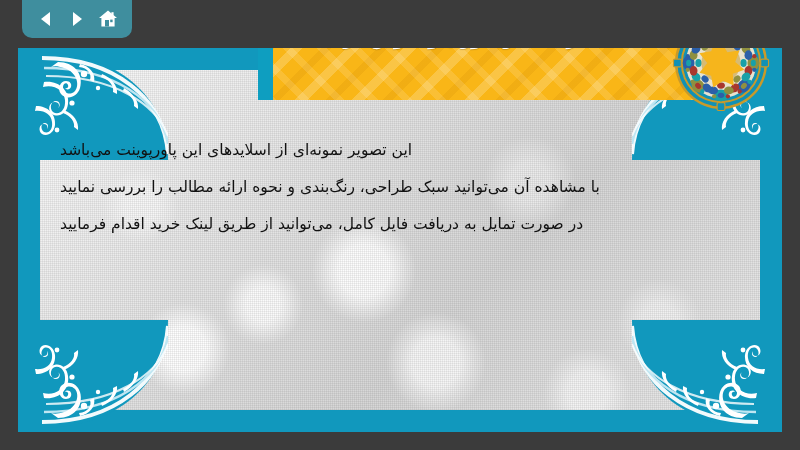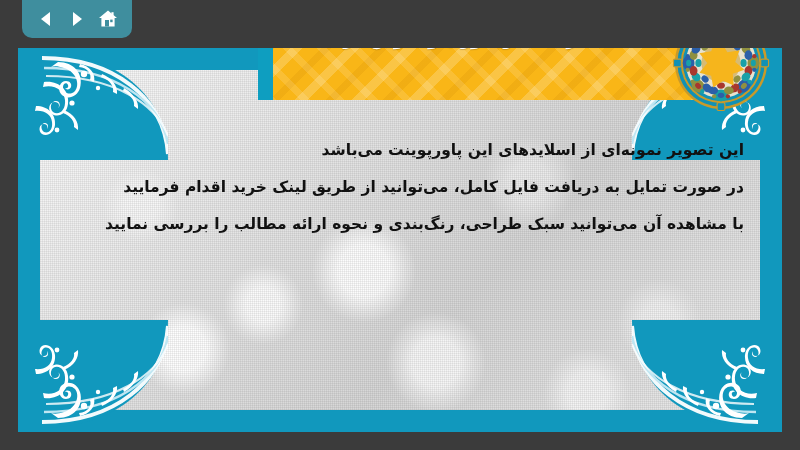--- a/index.html
+++ b/index.html
@@ -169,25 +169,25 @@
   }
   .medallion svg { display: block; width: 100%; height: 100%; }
 
   
   .body-text {
     position: absolute;
     left: 60px; top: 132px;
     width: 684px;
     z-index: 12;
     direction: rtl;
-    text-align: right;
+    text-align: left;
     color: #111111;
     font-size: 15.5px;
     line-height: 37px;
-    font-weight: 700;
+    font-weight: 400;
   }
   .body-text div { white-space: nowrap; }
 
 </style>
 </head>
 <body>
 
 <div id="stage">
 
   <div class="slide-frame">
@@ -280,22 +280,22 @@
           <path d="M84 26 C94 30 100 38 99 46 L95 44 C96 38 92 32 83 29 Z"></path>
           <path d="M106 40 C116 46 121 54 120 61 L116 58 C117 53 113 47 105 43 Z"></path>
           <path d="M46 62 C56 66 61 74 60 82 L56 79 C57 74 53 68 45 65 Z"></path>
         </g>
       </svg>
     </div>
   </div>
 
   <div class="body-text">
     <div>این تصویر نمونه‌ای از اسلایدهای این پاورپوینت می‌باشد</div>
+    <div>با مشاهده آن می‌توانید سبک طراحی، رنگ‌بندی و نحوه ارائه مطالب را بررسی نمایید</div>
     <div>در صورت تمایل به دریافت فایل کامل، می‌توانید از طریق لینک خرید اقدام فرمایید</div>
-    <div>با مشاهده آن می‌توانید سبک طراحی، رنگ‌بندی و نحوه ارائه مطالب را بررسی نمایید</div>
   </div>
 
   <div class="topbar"></div>
 
   <div class="navpill">
     <div class="nav-ico">
       <svg width="18" height="18" viewBox="0 0 18 18" xmlns="http://www.w3.org/2000/svg">
         <path d="M13 2 L13 16 L4 9 Z" fill="#ffffff"></path>
       </svg>
     </div>

